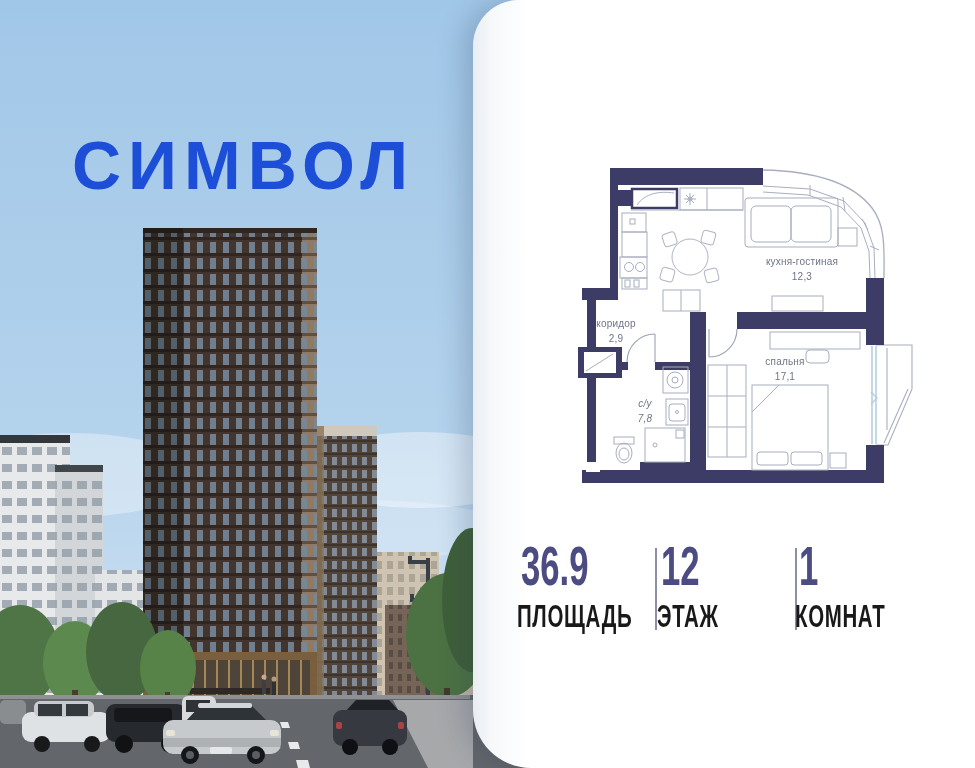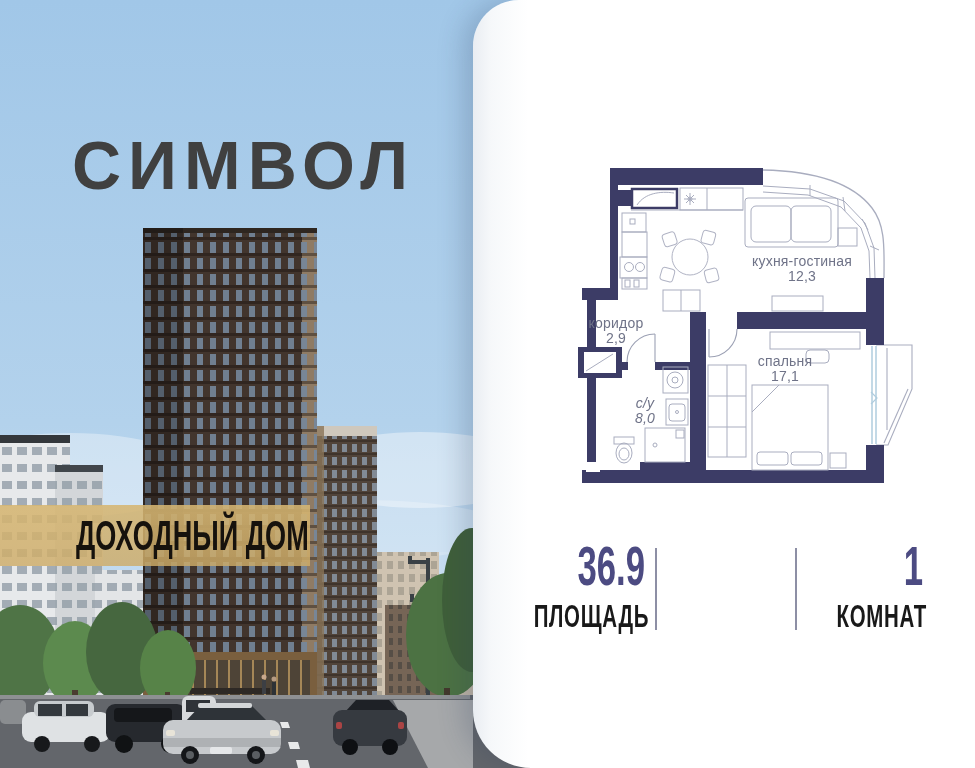--- a/index.html
+++ b/index.html
@@ -7,21 +7,21 @@
   #card {
     position:relative; width:975px; height:768px; overflow:hidden;
     font-family:"Liberation Sans", sans-serif; background:#A2C8E8;
   }
   #photo { position:absolute; left:0; top:0; width:975px; height:768px; }
 
   
   #logo {
     position:absolute; left:72px; top:126px; z-index:2;
     font-size:68px; font-weight:bold; letter-spacing:7px;
-    color:#404040; white-space:nowrap;
+    color:#1d4ed8; white-space:nowrap;
   }
 
   
   .band { position:absolute; left:0; z-index:2; }
   #band1 { top:505px; width:310px; height:61px;
     background:linear-gradient(rgba(214,182,114,0.88), rgba(206,172,104,0.82)); }
   #band2 { top:580px; width:290px; height:52px;
     background:rgba(244,242,237,0.72); }
   .band-text {
     position:absolute; left:76px; top:0; bottom:0;
@@ -35,27 +35,27 @@
   #panel {
     position:absolute; left:473px; top:0; width:502px; height:768px; z-index:3;
     background:linear-gradient(90deg,#E9EDF2 0px,#F6F8FA 18px,#FFFFFF 55px);
     border-radius:46px 0 0 58px;
     box-shadow:-10px 0 26px rgba(40,60,90,0.22);
   }
   #floorplan-svg { position:absolute; left:87px; top:150px; }
 
   .plan-label {
     position:absolute; z-index:4; text-align:center;
-    font-size:14px; line-height:15px; color:#6F7388; letter-spacing:0.2px;
+    font-size:10px; line-height:15px; color:#6F7388; letter-spacing:0.2px;
     transform:translateX(-50%); white-space:nowrap;
   }
   .plan-label span { display:block; }
 
   
-  .stat { position:absolute; width:200px; text-align:right; top:538px; z-index:4; }
+  .stat { position:absolute; width:200px; text-align:left; top:538px; z-index:4; }
   .stat-value {
     font-size:56px; line-height:56px; font-weight:bold; color:#4C4B82;
     transform:scaleX(0.62); white-space:nowrap;
   }
   .stat-label {
     margin-top:8px; font-size:31px; line-height:30px; font-weight:bold; color:#191919;
     letter-spacing:1px; transform:scaleX(0.66); white-space:nowrap;
   }
   .stat-divider {
     position:absolute; top:548px; width:2px; height:82px;
@@ -215,23 +215,20 @@
       <rect x="333" y="710" width="74" height="36" rx="9" fill="#363A40"></rect>
       <rect x="336" y="722" width="6" height="7" rx="2" fill="#A44"></rect>
       <rect x="398" y="722" width="6" height="7" rx="2" fill="#A44"></rect>
       <circle cx="350" cy="747" r="8" fill="#0E1013"></circle>
       <circle cx="390" cy="747" r="8" fill="#0E1013"></circle>
     </g>
   </svg>
 
   <div id="logo">СИМВОЛ</div>
 
-  <div id="band1" class="band">
-    <div class="band-text">ДОХОДНЫЙ ДОМ</div>
-  </div>
 
   <div id="panel">
 
     <svg id="floorplan-svg" width="415" height="360" viewBox="560 150 415 360" xmlns="http://www.w3.org/2000/svg">
 
       <g fill="none" stroke="#A9ADBF" stroke-width="1.3">
         <path d="M763,170 C812,171 852,182 872,208 C886,226 884,250 884,278"></path>
         <g stroke-width="1">
           <path d="M763,186 L810,189 L844,201 L865,223 L874,248 L875,278"></path>
           <path d="M763,192 L808,195 L841,207 L861,228 L869,251 L870,278"></path>
@@ -358,31 +355,35 @@
     <div class="plan-label" style="left:329px; top:254px;">
       <span>кухня-гостиная</span>
       <span>12,3</span>
     </div>
     <div class="plan-label" style="left:143px; top:316px;">
       <span>коридор</span>
       <span>2,9</span>
     </div>
     <div class="plan-label" style="left:172px; top:396px;font-style:italic;">
       <span>с/у</span>
-      <span>8,0</span>
+      <span>7,8</span>
     </div>
     <div class="plan-label" style="left:312px; top:354px;">
       <span>спальня</span>
       <span>17,1</span>
     </div>
 
     <div class="stat" style="left:10px;">
       <div class="stat-value">36.9</div>
       <div class="stat-label">ПЛОЩАДЬ</div>
     </div>
     <div class="stat-divider" style="left:182px;"></div>
+    <div class="stat" style="left:150px;">
+      <div class="stat-value">12</div>
+      <div class="stat-label">ЭТАЖ</div>
+    </div>
     <div class="stat-divider" style="left:322px;"></div>
     <div class="stat" style="left:288px;">
       <div class="stat-value">1</div>
       <div class="stat-label">КОМНАТ</div>
     </div>
   </div>
 </div>
 
 </body></html>

